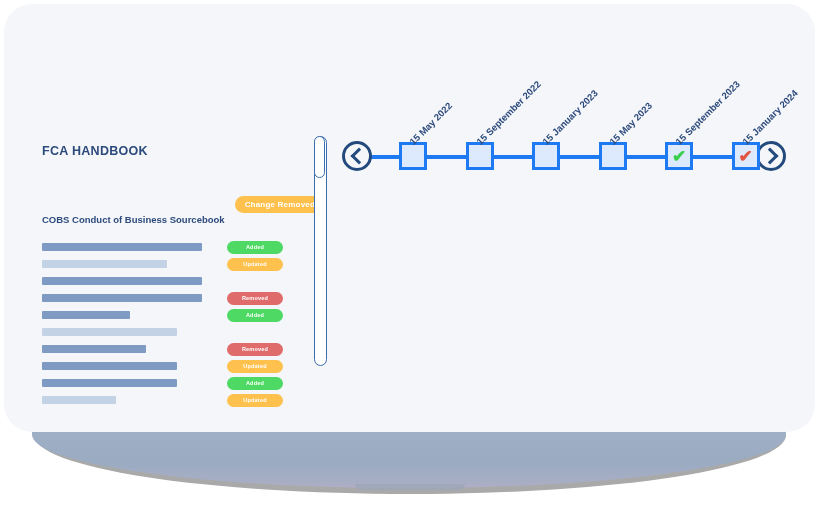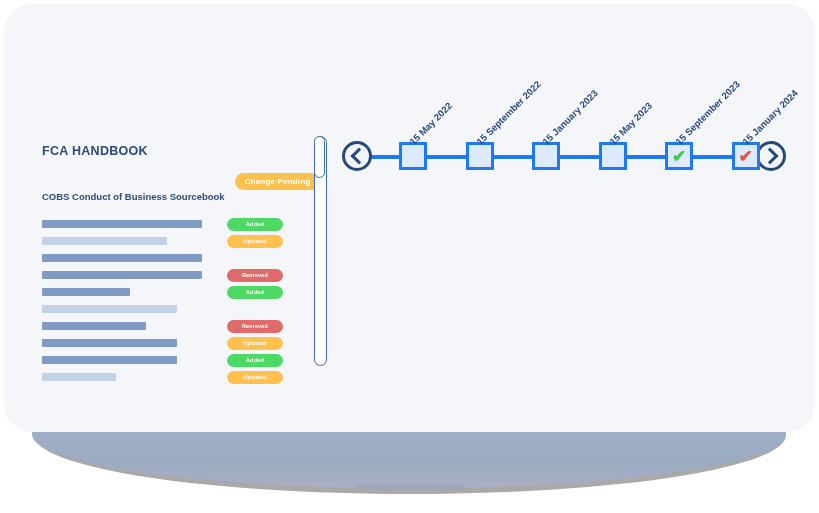--- a/index.html
+++ b/index.html
@@ -45,21 +45,21 @@
     position:absolute;left:355px;top:484px;width:110px;height:6px;
     background:#9aa6b8;border-radius:0 0 6px 6px;opacity:.7;
   }
 
   
   #handbook{
     position:absolute;left:38px;top:140px;width:262px;
   }
   .h-title{
     font-size:12.5px;font-weight:bold;color:#2d4a7c;
-    letter-spacing:.3px;margin:0 0 3px 0;
+    letter-spacing:.3px;margin:0 0 26px 0;
   }
   #subtitle-row{
     display:flex;align-items:center;gap:10px;margin-bottom:14px;
   }
   .h-sub{
     font-size:9.5px;font-weight:bold;color:#2d4a7c;white-space:nowrap;margin-top:30px;
   }
   .badge{
     display:inline-flex;align-items:center;justify-content:center;
     color:#ffffff;font-weight:bold;border-radius:999px;white-space:nowrap;
@@ -142,21 +142,21 @@
   <div id="base"></div>
   <div id="base-lip"></div>
 
   <div id="screen">
 
     <div id="handbook">
       <div class="h-title">FCA HANDBOOK</div>
 
       <div id="subtitle-row">
         <span class="h-sub">COBS Conduct of Business Sourcebook</span>
-        <span class="badge pending">Change Pending</span>
+        <span class="badge pending">Change Removed</span>
       </div>
 
       <div id="rows-container">
           <div class="row">
             <div class="bar-col">
               <div class="bar dark" style="width: 160px;"></div>
             </div>
             <div class="badge-col">
               <span class="badge small" style="background: rgb(78, 217, 100);">Added</span>
             </div>

